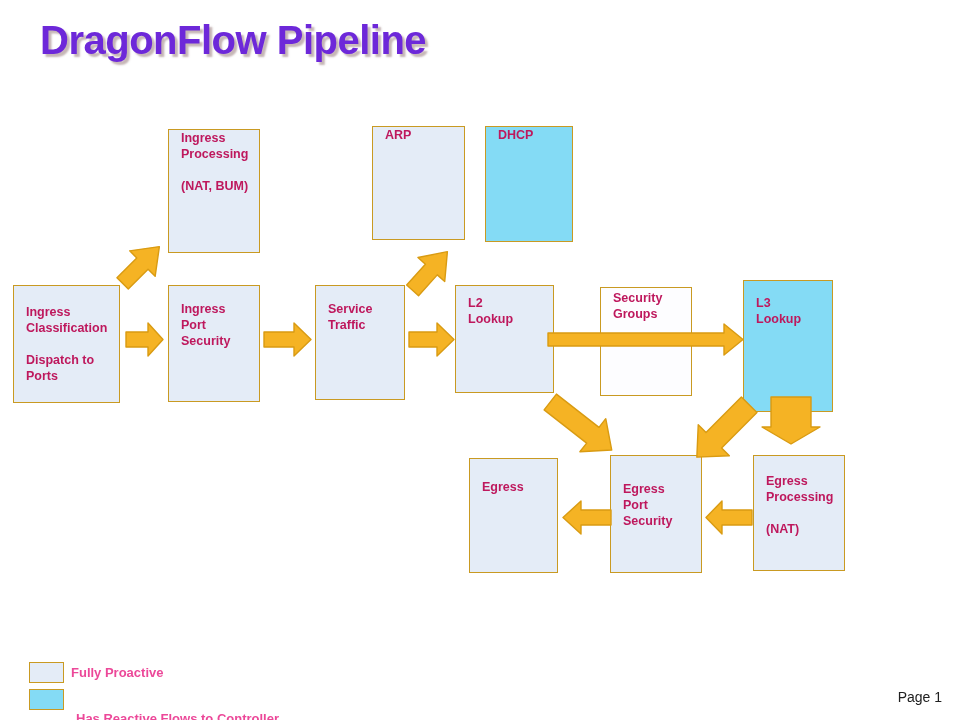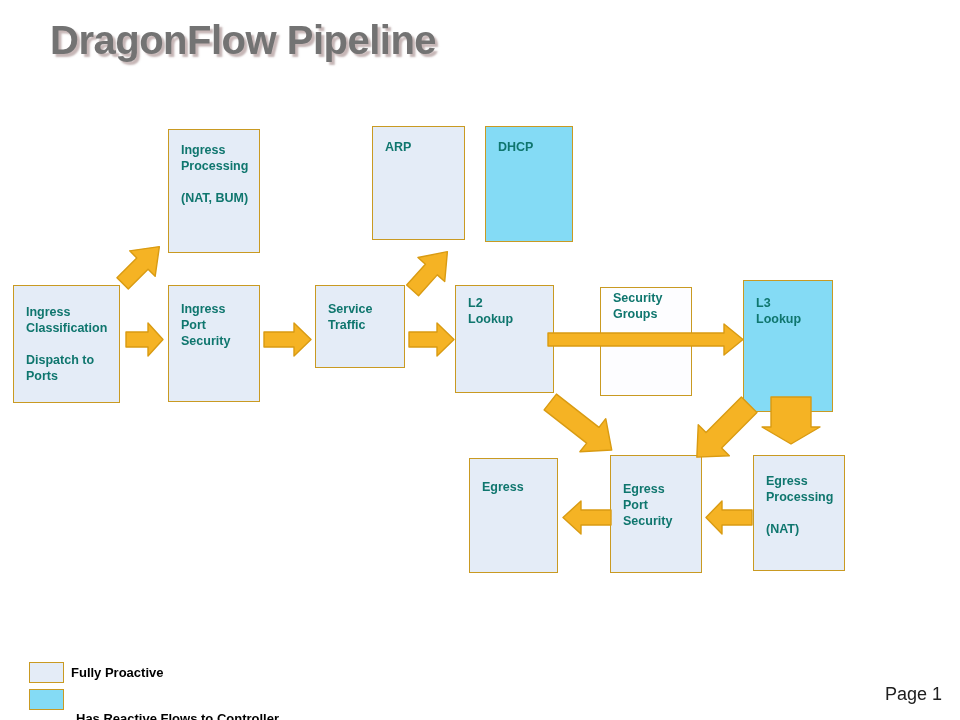--- a/index.html
+++ b/index.html
@@ -12,39 +12,39 @@
   }
   #slide {
     position: relative;
     width: 960px;
     height: 720px;
     background: #ffffff;
     overflow: hidden;
   }
   .title {
     position: absolute;
-    left: 50px;
+    left: 40px;
     top: 18px;
     font-size: 40px;
     font-weight: bold;
-    color: #737373;
+    color: #6d28d9;
     letter-spacing: -0.5px;
     text-shadow: 3px 3px 2px rgba(150,120,120,0.55);
     white-space: nowrap;
   }
   .node {
     position: absolute;
     box-sizing: border-box;
     border: 1px solid #c99a22;
     background: #e4ecf7;
-    color: #0f766e;
+    color: #be185d;
     font-size: 12.5px;
     font-weight: bold;
     line-height: 16px;
-    padding: 12px 0 0 12px;
+    padding: 0 0 0 12px;
     white-space: pre-line;
   }
   .node.reactive {
     background: #84dbf5;
   }
   .node.plain {
     background: #fdfdff;
   }
   .arrow {
     position: absolute;
@@ -55,30 +55,30 @@
   }
   .legend-swatch {
     position: absolute;
     box-sizing: border-box;
     width: 35px;
     height: 21px;
     border: 1px solid #c99a22;
   }
   .legend-label {
     position: absolute;
-    color: #000000;
+    color: #ec4899;
     font-size: 13px;
     font-weight: bold;
     white-space: nowrap;
   }
   .page-number {
     position: absolute;
     right: 18px;
     bottom: 15px;
-    font-size: 18px;
+    font-size: 14px;
     color: #202020;
     white-space: nowrap;
     text-align: center;
   }
 </style>
 </head>
 <body>
 
 <div id="slide">
 
@@ -96,21 +96,21 @@
   <div class="node" style="left:13px; top:285px; width:107px; height:118px; padding-top:18px;">Ingress
 Classification
 
 Dispatch  to
 Ports</div>
 
   <div class="node" style="left:168px; top:285px; width:92px; height:117px; padding-top:15px;">Ingress
 Port
  Security</div>
 
-  <div class="node" style="left:315px; top:285px; width:90px; height:83px; padding-top:15px;">Service
+  <div class="node" style="left:315px; top:285px; width:90px; height:115px; padding-top:15px;">Service
 Traffic</div>
 
   <div class="node" style="left:455px; top:285px; width:99px; height:108px; padding-top:9px;">L2
 Lookup</div>
 
   <div class="node plain" style="left:600px; top:287px; width:92px; height:109px; padding-top:2px;">Security
 Groups</div>
 
   <div class="node reactive" style="left:743px; top:280px; width:90px; height:132px; padding-top:14px;">L3
 Lookup</div>

